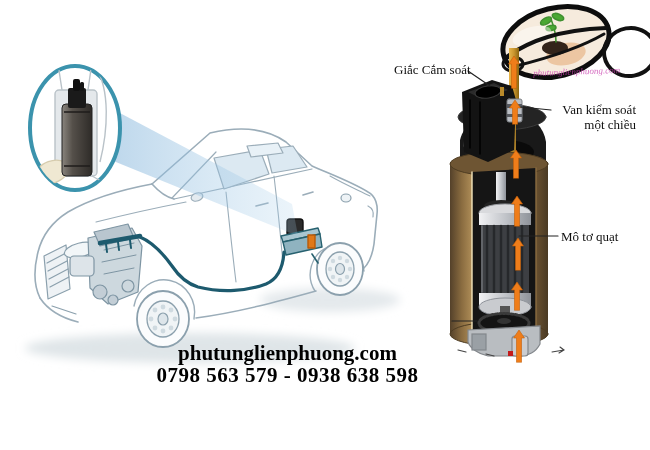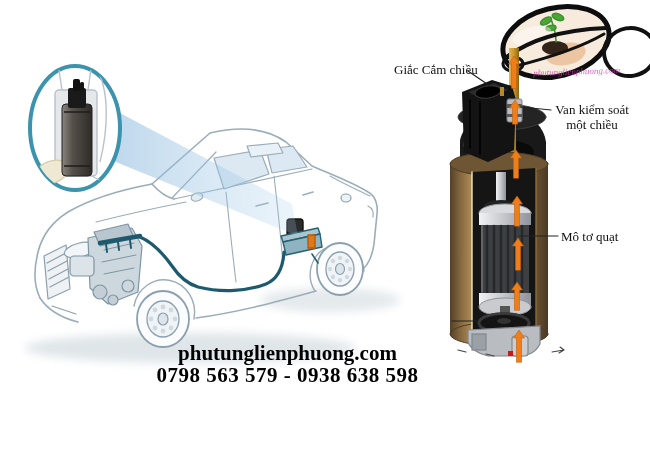--- a/index.html
+++ b/index.html
@@ -1,21 +1,21 @@
 <!DOCTYPE html>
 <html><head>
 <meta charset="utf-8">
 <style>
   html,body{margin:0;padding:0;background:#fff;}
   #canvas{position:relative;width:650px;height:450px;background:#ffffff;overflow:hidden;
           font-family:"Liberation Serif",serif;}
   #art{position:absolute;left:0;top:0;width:650px;height:450px;}
   .dlabel{position:absolute;font-family:"Liberation Serif",serif;font-size:13px;
           color:#101010;line-height:1.18;white-space:nowrap;}
-  .dlabel.wrap{white-space:normal;text-align:center;}
+  .dlabel.wrap{white-space:normal;text-align:right;}
   .watermark{position:absolute;left:533px;top:66px;width:116px;font-family:"Liberation Serif",serif;
              font-style:italic;font-size:9px;color:#c93fae;opacity:.8;transform:rotate(-2deg);
              white-space:nowrap;overflow:hidden;}
   .brand{position:absolute;left:100px;top:342px;width:375px;text-align:center;
          font-family:"Liberation Serif",serif;font-weight:bold;color:#000;}
   .brand .site{font-size:21px;line-height:22px;}
   .brand .phone{font-size:21px;line-height:23px;letter-spacing:.5px;}
 </style>
 </head>
 <body>
@@ -278,21 +278,21 @@
 
       <g stroke="#222" stroke-width="1.2" fill="none">
         <path d="M468,71 L490,86"></path>
         <path d="M521,107 L551,110"></path>
         <path d="M519,236 L558,236"></path>
         <path d="M452,321 L477,321"></path>
       </g>
     </g>
   </svg>
 
-  <div class="dlabel" style="left:394px;top:62px;">Giắc Cắm chiều</div>
+  <div class="dlabel" style="left:394px;top:62px;">Giắc Cắm soát</div>
 
   <div class="dlabel wrap" style="left:548px;top:102px;width:88px;">Van kiểm soát một chiều</div>
 
   <div class="dlabel" style="left:561px;top:229px;">Mô tơ quạt</div>
 
 
   <div class="watermark">phutunglienphuong.com</div>
 
   <div class="brand">
     <div class="site">phutunglienphuong.com</div>

